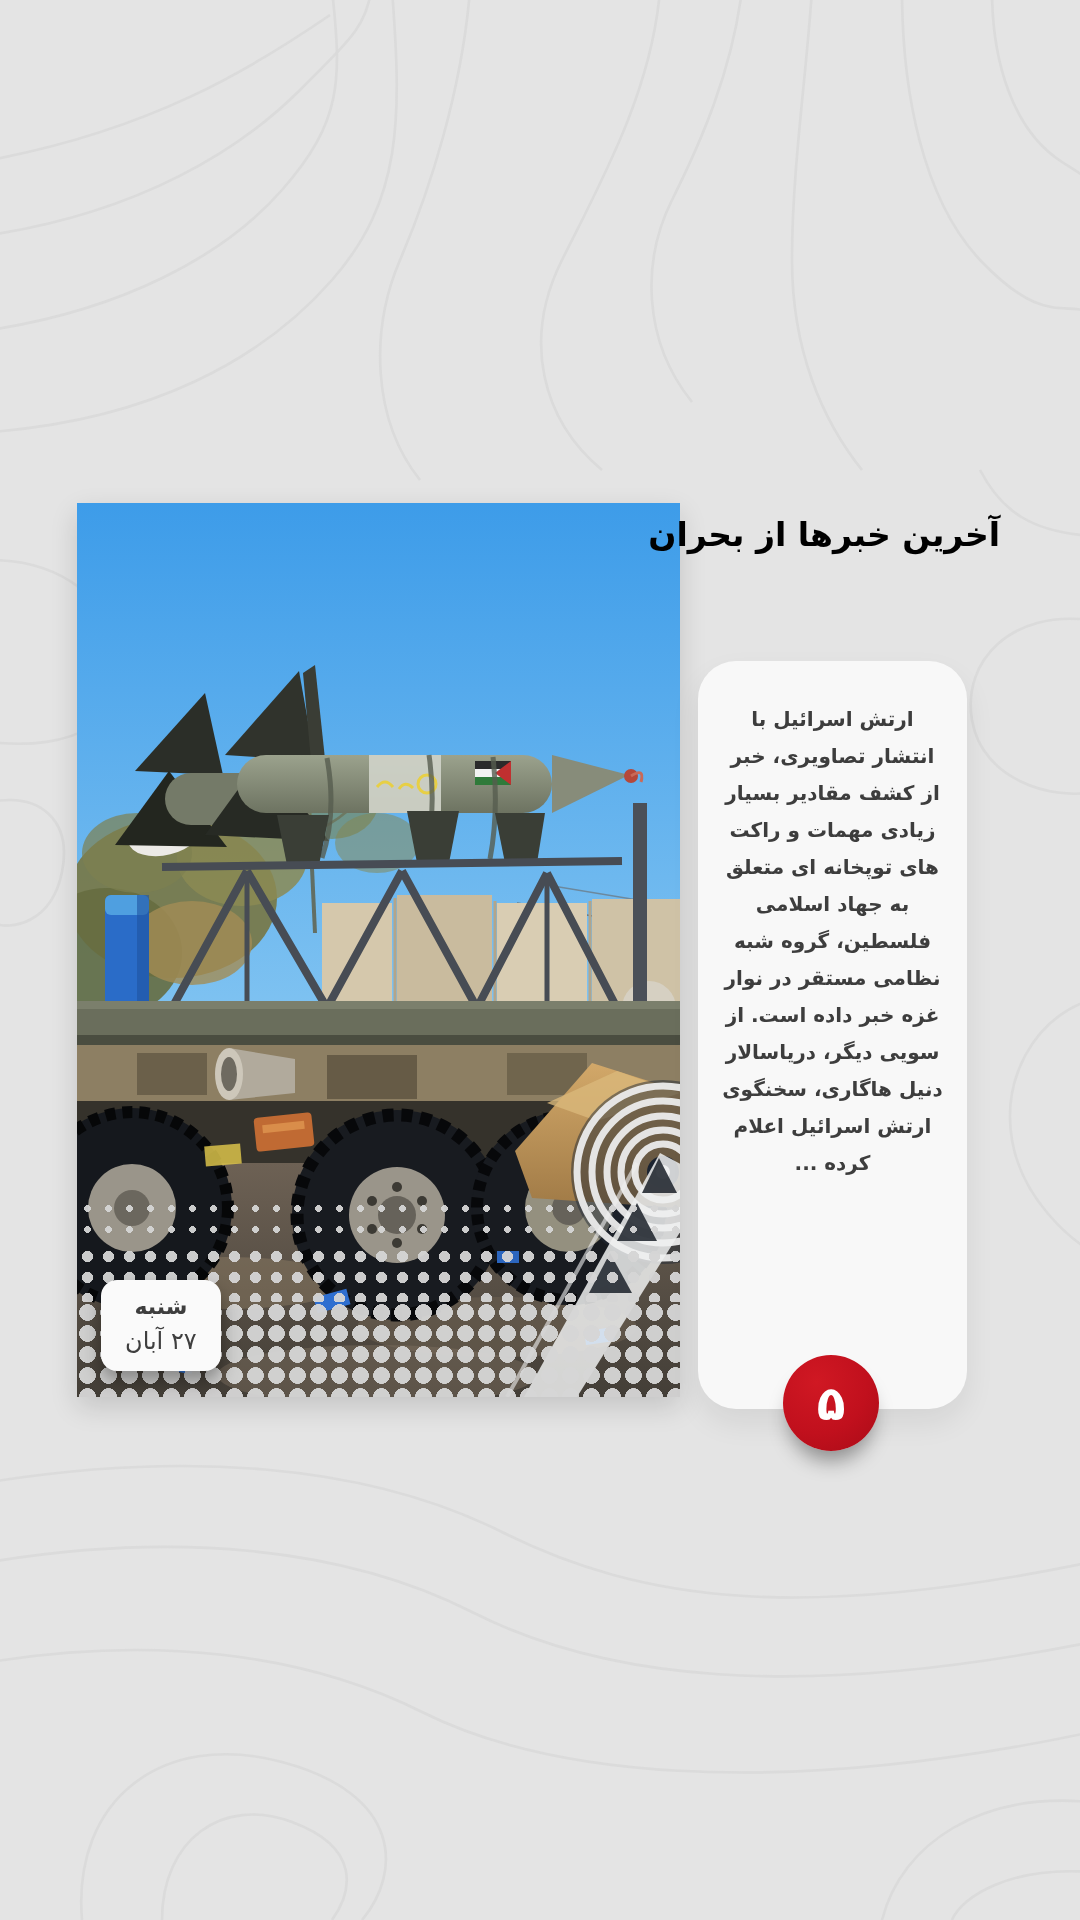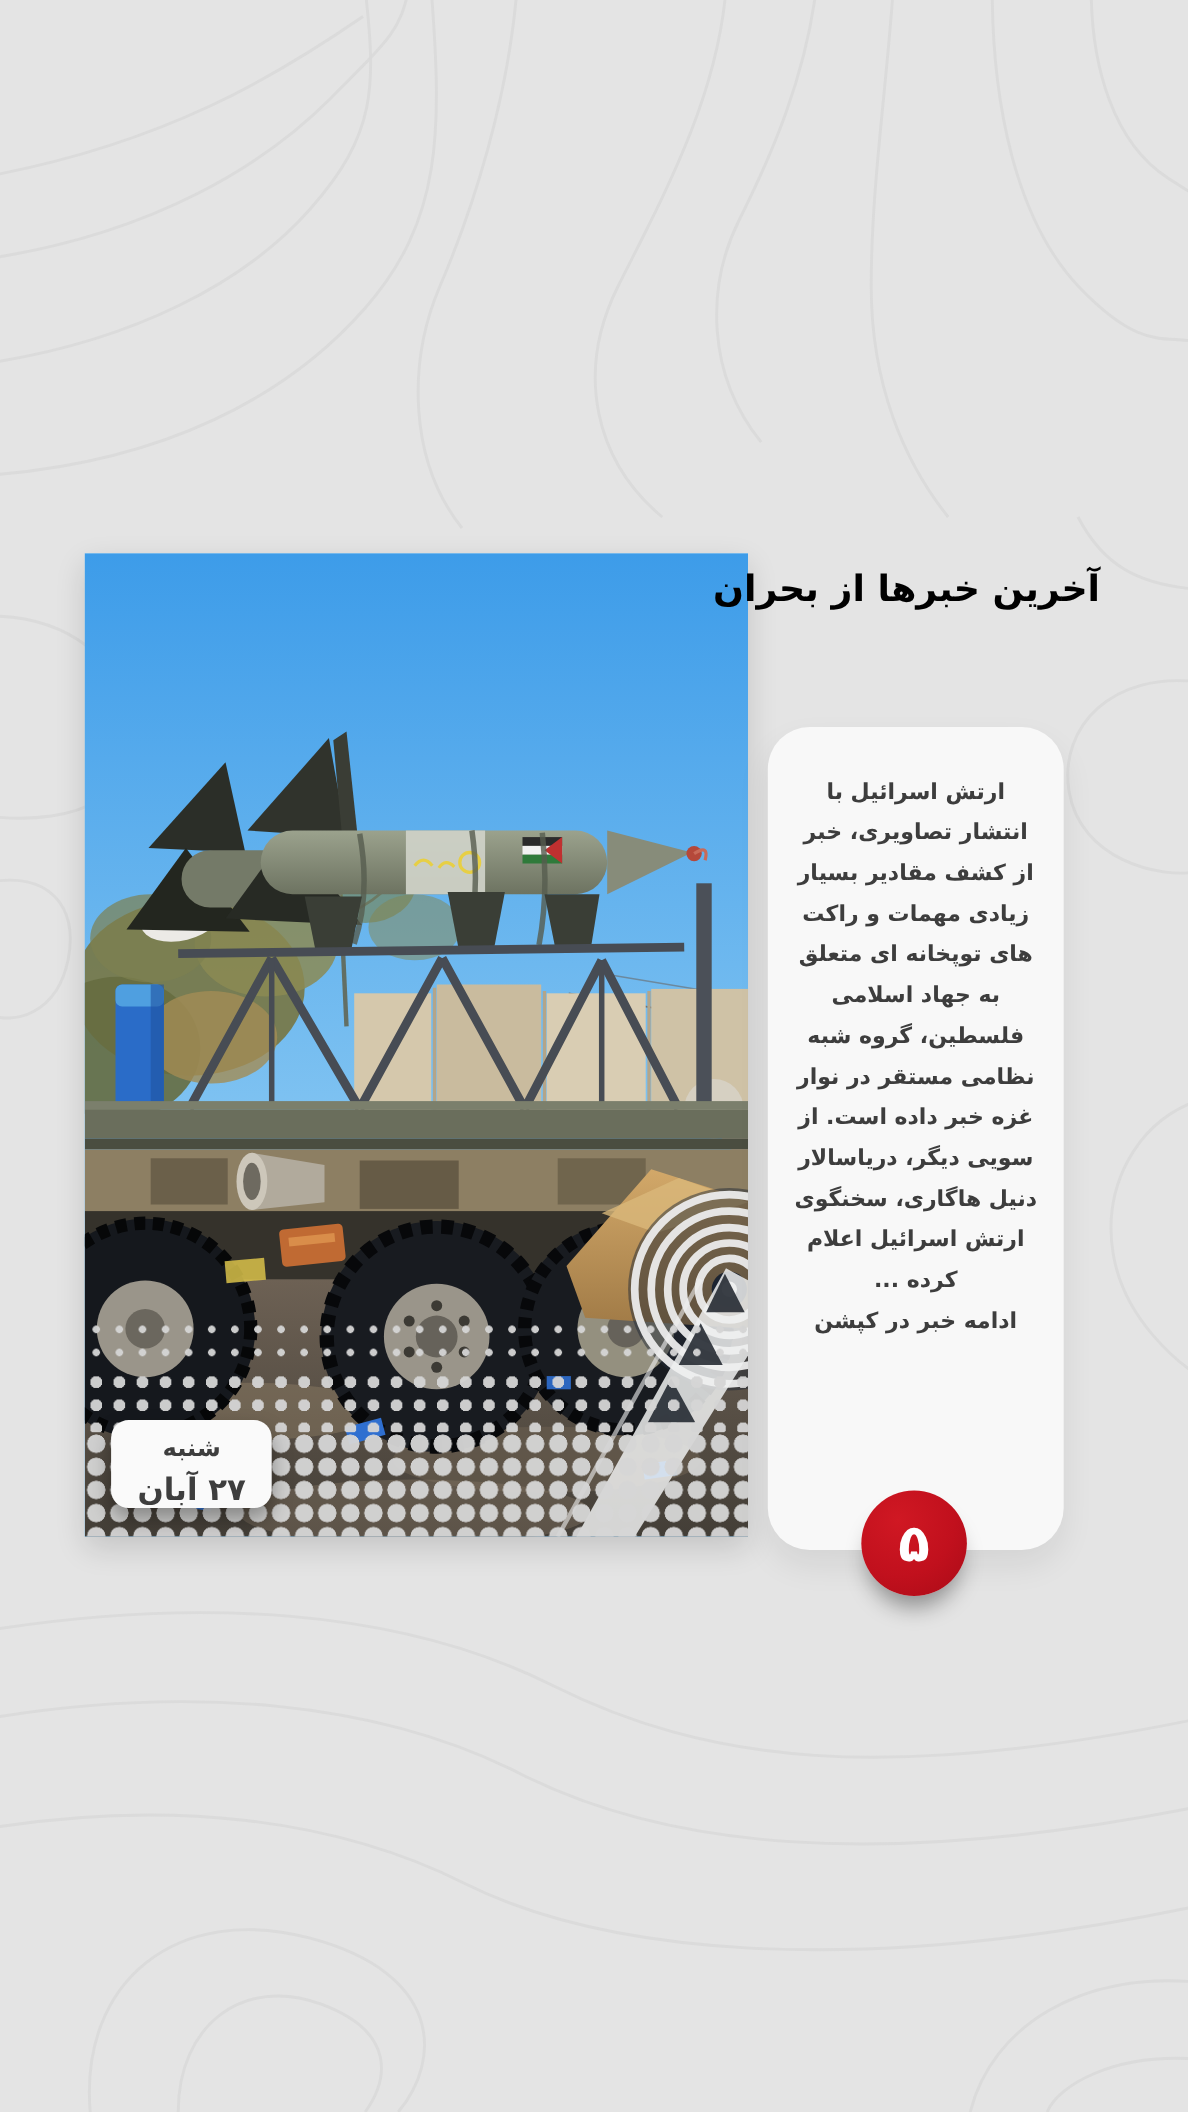--- a/index.html
+++ b/index.html
@@ -25,26 +25,26 @@
     background-size:21px 21px; }
   .dots2 { top:743px; height:56px;
     background-image:radial-gradient(#d5d5d5 5.4px, rgba(0,0,0,0) 5.7px);
     background-size:21px 21px; }
   .dots3 { top:799px; height:95px;
     background-image:radial-gradient(#d6d6d6 8.2px, rgba(0,0,0,0) 8.5px);
     background-size:21px 21px; }
 
   .date-badge {
     position:absolute; left:24px; bottom:26px; z-index:6;
-    background:#fafafa; border-radius:16px; padding:14px 24px 0;
+    background:#fafafa; border-radius:16px; padding:14px 24px 16px;
     text-align:center; direction:rtl; color:#3e3e3e;
     box-shadow:0 10px 18px rgba(0,0,0,.35);
   }
   .date-badge .weekday { font-size:22px; font-weight:600; }
-  .date-badge .date { font-size:28px; font-weight:bold; margin-top:8px; }
+  .date-badge .date { font-size:24px; font-weight:normal; margin-top:8px; }
 
   
   .headline {
     position:absolute; left:700px; top:512px; width:300px; z-index:2;
     text-align:center; direction:rtl; color:#000000;
     font-size:33px; font-weight:bold; line-height:45px;
   }
   .headline div { white-space:nowrap; }
 
   
@@ -283,20 +283,19 @@
       <div class="date">۲۷ آبان</div>
     </div>
   </div>
 
   <div class="headline">
     <div>آخرین خبرها از بحران</div>
   </div>
 
   <div class="news-card">
     <p>ارتش اسرائیل با انتشار تصاویری، خبر از کشف مقادیر بسیار زیادی مهمات و راکت های توپخانه ای متعلق به جهاد اسلامی فلسطین، گروه شبه نظامی مستقر در نوار غزه خبر داده است. از سویی دیگر، دریاسالار دنیل هاگاری، سخنگوی ارتش اسرائیل اعلام کرده ...</p>
-    <p>ادامه خبر در کپشن</p>
   </div>
 
   <div class="page-badge">
     <span>۵</span>
   </div>
 
 </div>
 
 </body></html>

